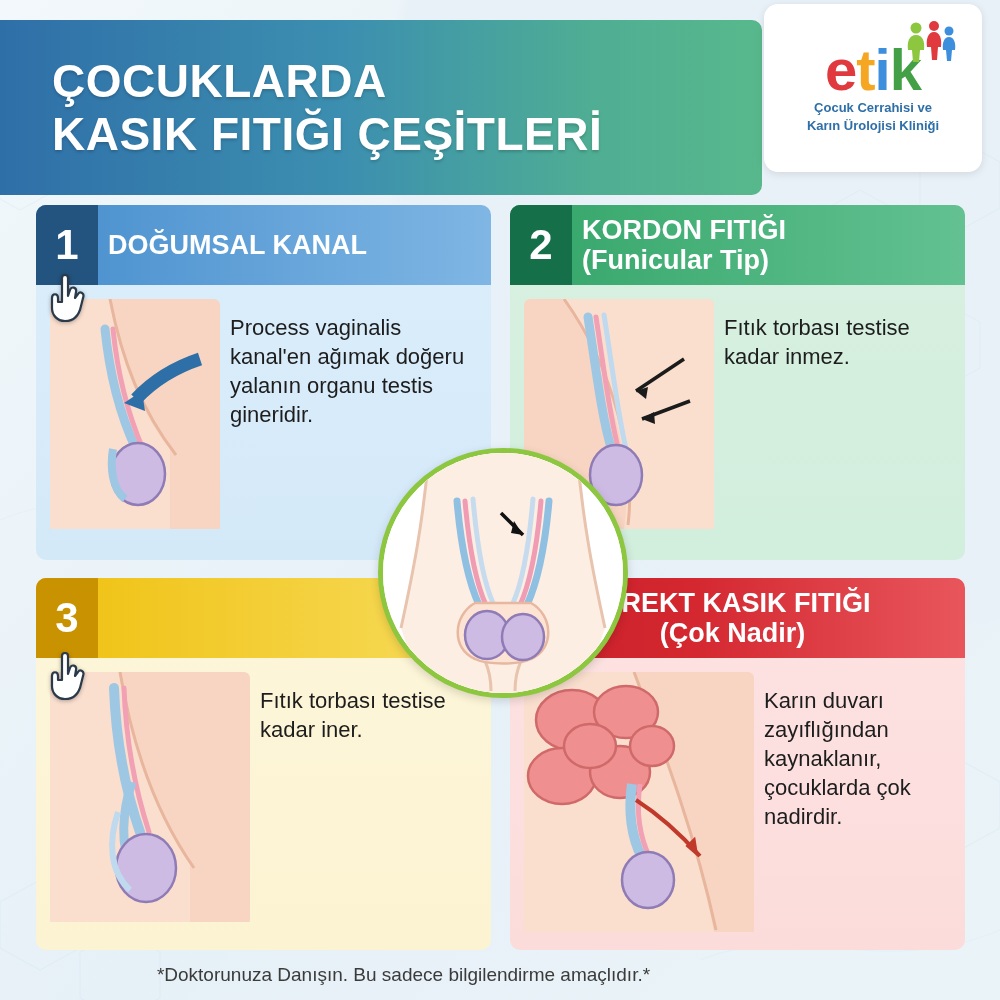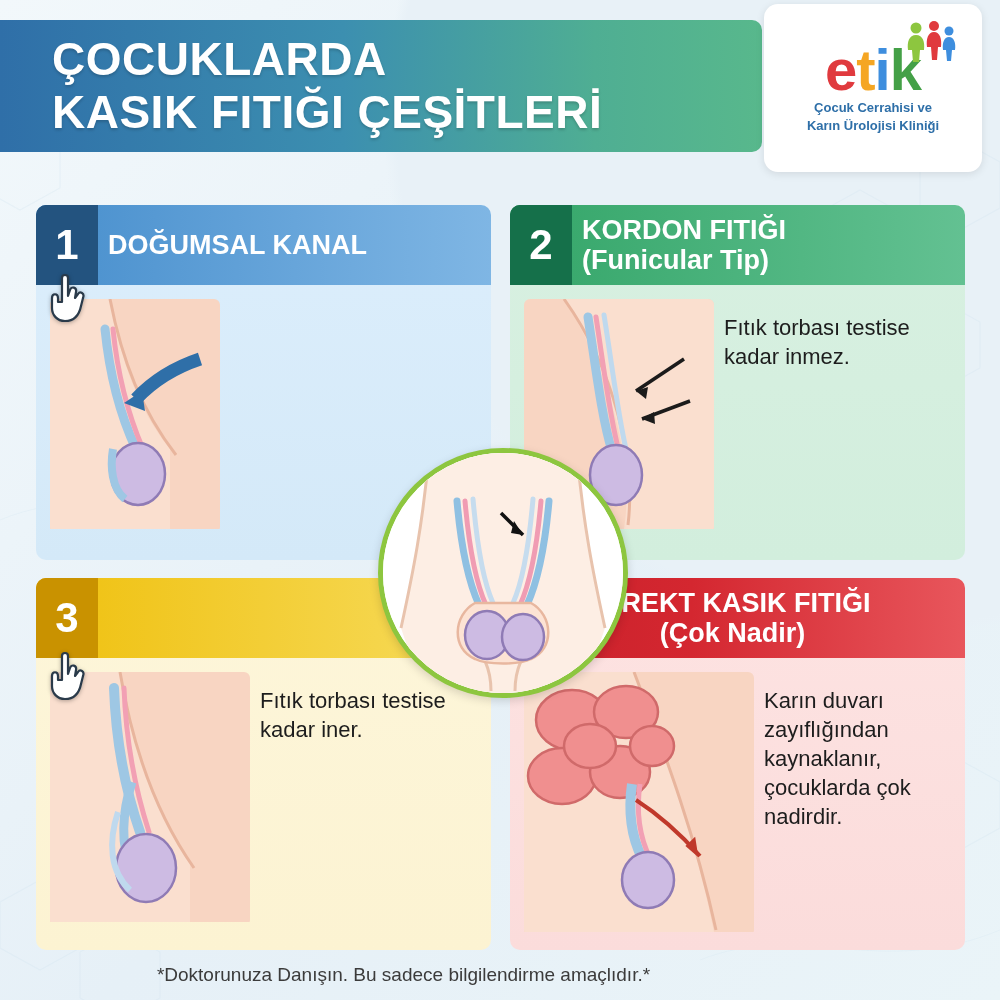--- a/index.html
+++ b/index.html
@@ -21,21 +21,21 @@
   .bg-deco {
     position: absolute; inset: 0;
     opacity: 0.35;
     pointer-events: none;
   }
 
   
   .header {
     position: absolute;
     left: 0; top: 20px;
-    width: 762px; height: 132px;
+    width: 762px; height: 175px;
     background: linear-gradient(90deg, #2f6fa8 0%, #3c8fb0 45%, #4fae93 78%, #58b88c 100%);
     border-radius: 0 10px 10px 0;
     display: flex; align-items: center;
   }
   .header h1 {
     color: #ffffff;
     font-size: 46px;
     font-weight: bold;
     letter-spacing: 0.5px;
     line-height: 1.15;
@@ -238,20 +238,21 @@
           <path d="M0 0 L60 0 C70 60 88 110 120 150 L120 230 L0 230 Z" fill="#fadfcf"></path>
           <path d="M60 0 C72 62 92 112 126 156" stroke="#e8b59d" stroke-width="3" fill="none"></path>
           <path d="M55 30 C60 80 72 120 86 150" stroke="#9ec7e4" stroke-width="9" fill="none" stroke-linecap="round"></path>
           <path d="M63 30 C68 80 80 120 93 150" stroke="#f2a0b4" stroke-width="5" fill="none" stroke-linecap="round"></path>
           <ellipse cx="88" cy="175" rx="27" ry="31" fill="#cdbbe3" stroke="#8f7bb5" stroke-width="2.5"></ellipse>
           <path d="M63 150 C60 168 62 190 75 200" stroke="#9ec7e4" stroke-width="8" fill="none"></path>
           <path d="M150 60 C120 70 100 85 86 100" stroke="#2f6fa8" stroke-width="13" fill="none"></path>
           <path d="M92 92 L74 104 L95 112 Z" fill="#2f6fa8"></path>
         </svg>
       </div>
+      <div class="panel-text">Process vaginalis kanal'en ağımak doğeru yalanın organu testis gineridir.</div>
     </div>
   </div>
 
   <svg class="hand" id="hand1" viewBox="0 0 44 52">
     <path d="M16 6 C16 2 22 2 22 6 L22 24 L24 18 C25 14 31 15 30 20 L29 26 L32 22 C34 19 39 21 37 26 L35 34 C33 44 27 49 19 49 C11 49 6 43 6 36 L6 26 C6 21 12 21 12 26 L12 30 L16 30 Z" fill="#ffffff" stroke="#2a3a4a" stroke-width="2.2" stroke-linejoin="round"></path>
   </svg>
 
   <div class="panel" id="panel2">
     <div class="panel-head">
       <div class="num-badge">2</div>

